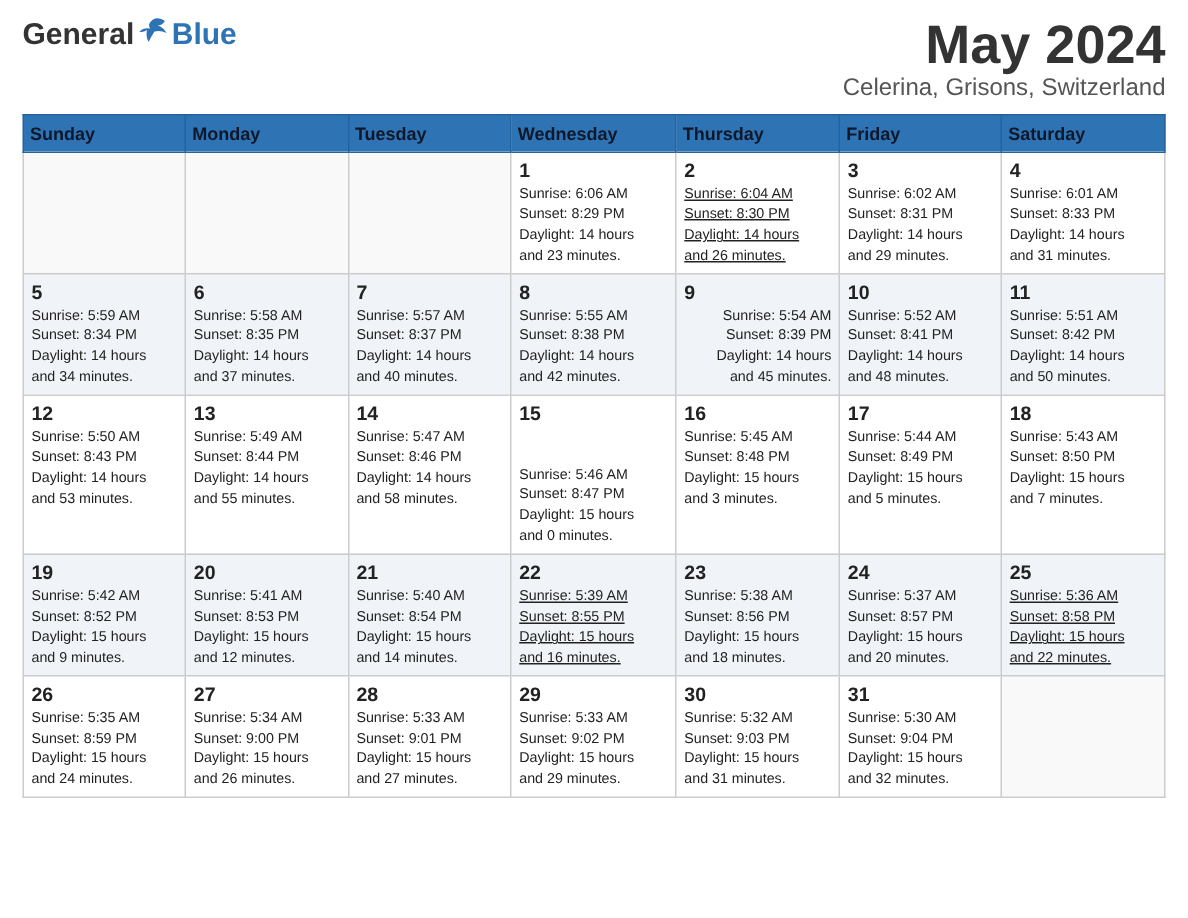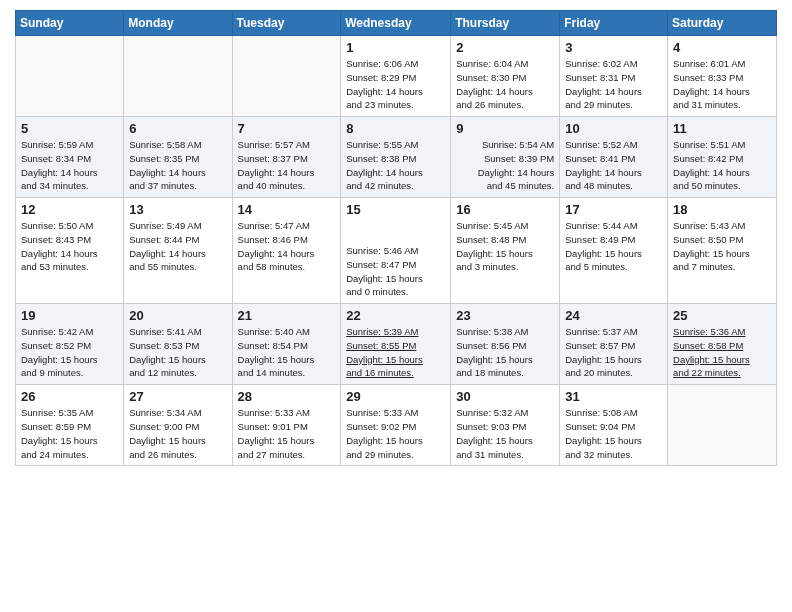--- a/index.html
+++ b/index.html
@@ -40,21 +40,21 @@
       font-size: 16px;
       color: #555;
     }
     .calendar {
       width: 100%;
       border-collapse: collapse;
       border: 1px solid #ccc;
     }
     .calendar th {
       background-color: #2e74b5;
-      color: #ffffff;
+      color: #0f172a;
       font-size: 12px;
       font-weight: bold;
       padding: 5px 4px;
       text-align: left;
       border: 1px solid #2563a0;
     }
     .calendar td {
       vertical-align: top;
       border: 1px solid #ccc;
       padding: 4px 5px;
@@ -82,20 +82,37 @@
     .day-info {
       font-size: 9.5px;
       line-height: 1.45;
       color: #222;
     }
   </style>
 </head>
 <body>
 
 <div class="page">
+  <div class="header">
+    <div class="logo">
+      <div style="display:flex;align-items:center;gap:0;">
+        <span style="font-size:20px;font-weight:bold;color:#333;">General</span>
+        <span style="display:inline-block;margin-left:2px;">
+          <svg width="22" height="22" viewBox="0 0 22 22">
+            <path d="M11 3 Q15 1 19 4 Q17 7 14 7 Q18 8 20 12 Q16 10 12 11 Q10 14 8 18 Q6 14 7 10 Q4 12 2 11 Q5 8 9 9 Q7 6 11 3Z" fill="#2e74b5"></path>
+          </svg>
+        </span>
+        <span style="font-size:20px;font-weight:bold;color:#2e74b5;margin-left:1px;">Blue</span>
+      </div>
+    </div>
+    <div class="title-block">
+      <div class="month-title">May 2024</div>
+      <div class="location-title">Celerina, Grisons, Switzerland</div>
+    </div>
+  </div>
 
   <table class="calendar">
     <thead>
       <tr>
       <th>Sunday</th>
           <th>Monday</th>
           <th>Tuesday</th>
           <th>Wednesday</th>
           <th>Thursday</th>
           <th>Friday</th>
@@ -109,21 +126,21 @@
           <td class="empty"></td>
           <td>
             <span class="day-num">1</span>
             <div class="day-info" style="white-space: pre-line;">Sunrise: 6:06 AM
 Sunset: 8:29 PM
 Daylight: 14 hours
 and 23 minutes.</div>
           </td>
           <td>
             <span class="day-num">2</span>
-            <div class="day-info" style="white-space: pre-line;">Sunrise: 6:04 AM
+            <div class="day-info" style="white-space: pre-line; text-decoration: underline;">Sunrise: 6:04 AM
 Sunset: 8:30 PM
 Daylight: 14 hours
 and 26 minutes.</div>
           </td>
           <td>
             <span class="day-num">3</span>
             <div class="day-info" style="white-space: pre-line;">Sunrise: 6:02 AM
 Sunset: 8:31 PM
 Daylight: 14 hours
 and 29 minutes.</div>
@@ -320,21 +337,21 @@
           </td>
           <td>
             <span class="day-num">30</span>
             <div class="day-info" style="white-space: pre-line;">Sunrise: 5:32 AM
 Sunset: 9:03 PM
 Daylight: 15 hours
 and 31 minutes.</div>
           </td>
           <td>
             <span class="day-num">31</span>
-            <div class="day-info" style="white-space: pre-line;">Sunrise: 5:08 AM
+            <div class="day-info" style="white-space: pre-line;">Sunrise: 5:30 AM
 Sunset: 9:04 PM
 Daylight: 15 hours
 and 32 minutes.</div>
           </td>
           <td class="empty"></td>
         </tr>
       </tbody>
   </table>
 </div>
 

